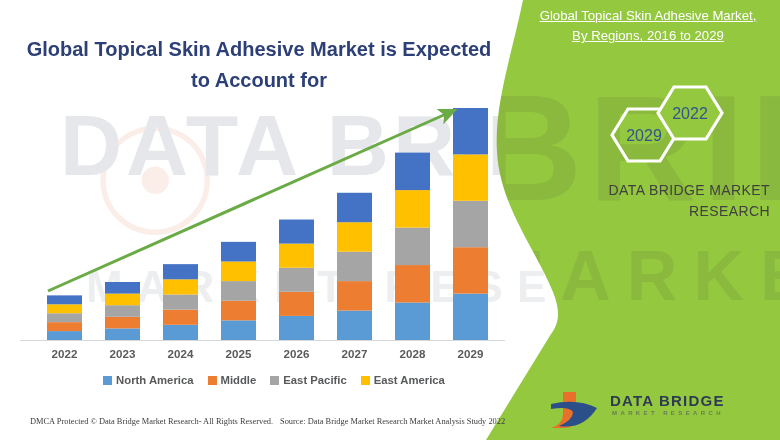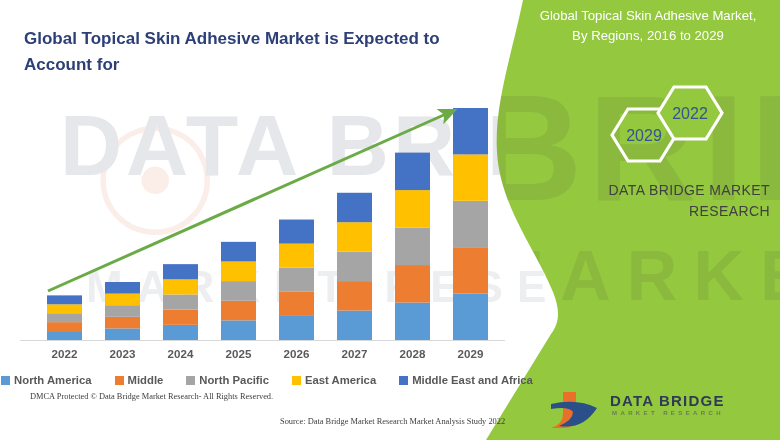--- a/index.html
+++ b/index.html
@@ -16,43 +16,43 @@
   .wm-top{left:60px;top:96px;font-size:86px;color:#e6e7ea;}
   .wm-bot{left:86px;top:262px;font-size:44px;color:#eceef0;letter-spacing:14px;}
   .wm-glyph{position:absolute;left:88px;top:108px;font-size:150px;color:#fbeee9;
             font-family:"DejaVu Sans", sans-serif;line-height:1;}
 
   
   #greenPanel{position:absolute;left:0;top:0;width:780px;height:440px;}
 
   
   .headline{
-    position:absolute;left:24px;top:26px;width:470px;
-    text-align:left;color:#2c3f77;font-size:17px;line-height:1.55;
+    position:absolute;left:24px;top:34px;width:470px;
+    text-align:center;color:#2c3f77;font-size:20px;line-height:1.55;
     font-weight:600;
   }
 
   
   #chart{position:absolute;left:0;top:0;width:520px;height:375px;}
 
   
-  #legend{position:absolute;left:9px;top:374px;width:516px;
-          display:flex;justify-content:center;align-items:center;gap:23px;}
+  #legend{position:absolute;left:16px;top:374px;width:516px;
+          display:flex;justify-content:center;align-items:center;gap:14px;}
   .lg-item{display:flex;align-items:center;gap:4px;}
   .lg-sw{width:9px;height:9px;display:inline-block;}
   .lg-tx{font-size:11.3px;font-weight:700;color:#58595b;white-space:nowrap;}
 
   
   .foot{position:absolute;font-family:"Liberation Serif", serif;font-size:8.4px;color:#3d3d3d;white-space:nowrap;}
-  #foot-left{left:30px;top:392px;}
+  #foot-left{left:30px;top:417px;}
   #foot-right{left:280px;top:417px;}
 
   
   .gp-title{position:absolute;left:516px;top:6px;width:264px;text-align:center;
-            color:#ffffff;font-size:13.2px;line-height:1.55;font-weight:500;}
+            color:#ffffff;font-size:13.2px;line-height:1.55;font-weight:500;text-decoration:underline;}
   .gp-brand{position:absolute;left:560px;top:180px;width:210px;text-align:right;
             color:#404040;font-size:14px;line-height:1.5;font-weight:500;letter-spacing:.4px;}
   .hexwrap{position:absolute;left:590px;top:85px;width:190px;height:100px;}
   .hex-label{font-size:16px;fill:#33548f;font-family:"Liberation Sans", sans-serif;}
 
   
   #logo{position:absolute;left:543px;top:388px;width:220px;height:44px;}
   .logo-txt{position:absolute;left:610px;top:392px;color:#2f3b52;font-size:15px;
             font-weight:700;letter-spacing:1.2px;}
   .logo-sub{position:absolute;left:612px;top:410px;color:#6b7c54;font-size:6px;
@@ -161,29 +161,25 @@
       <div class="lg-item">
         <span class="lg-sw" style="background: rgb(91, 155, 213);"></span>
         <span class="lg-tx">North America</span>
       </div>
       <div class="lg-item">
         <span class="lg-sw" style="background: rgb(237, 125, 49);"></span>
         <span class="lg-tx">Middle</span>
       </div>
       <div class="lg-item">
         <span class="lg-sw" style="background: rgb(165, 165, 165);"></span>
-        <span class="lg-tx">North Pacific</span>
+        <span class="lg-tx">East Pacific</span>
       </div>
       <div class="lg-item">
         <span class="lg-sw" style="background: rgb(255, 192, 0);"></span>
         <span class="lg-tx">East America</span>
-      </div>
-      <div class="lg-item">
-        <span class="lg-sw" style="background: rgb(68, 114, 196);"></span>
-        <span class="lg-tx">Middle East and Africa</span>
       </div>
     </div>
 
   <div class="foot" id="foot-left">DMCA Protected © Data Bridge Market Research- All Rights Reserved.</div>
   <div class="foot" id="foot-right">Source: Data Bridge Market Research Market Analysis Study 2022</div>
 
   <div class="gp-title">
     <div>Global Topical Skin Adhesive Market,</div>
     <div>By Regions, 2016 to 2029</div>
   </div>

